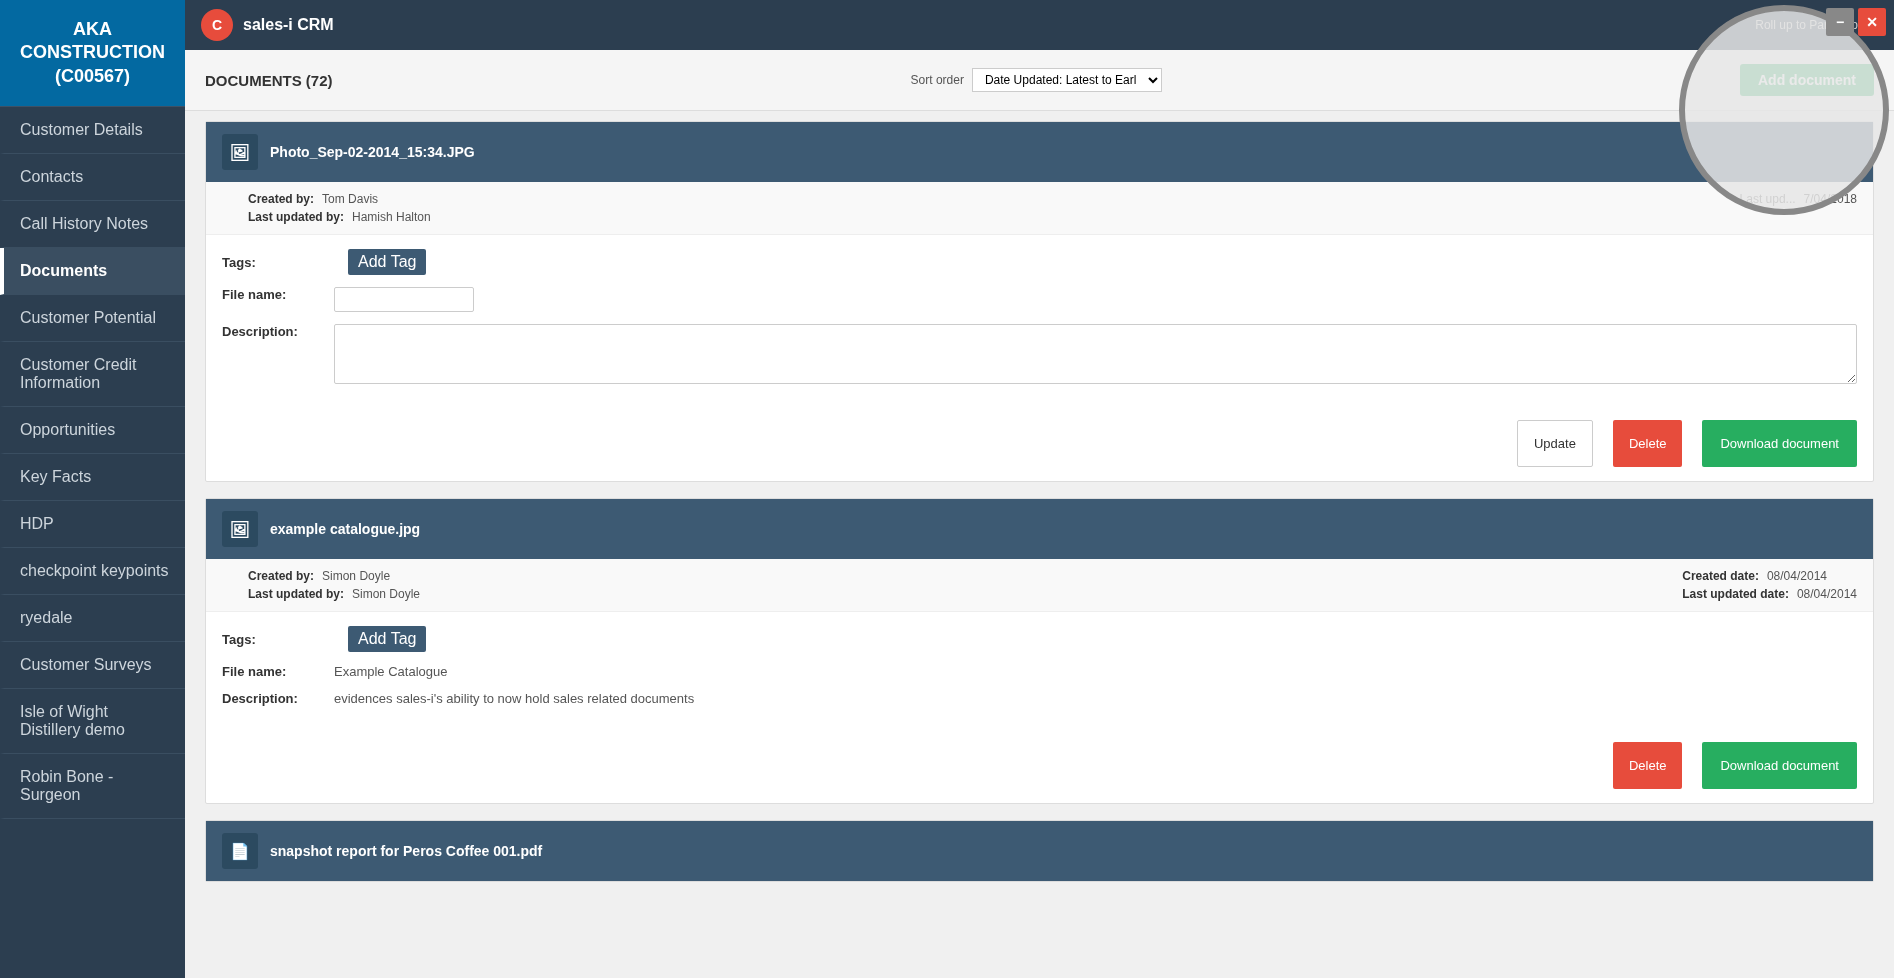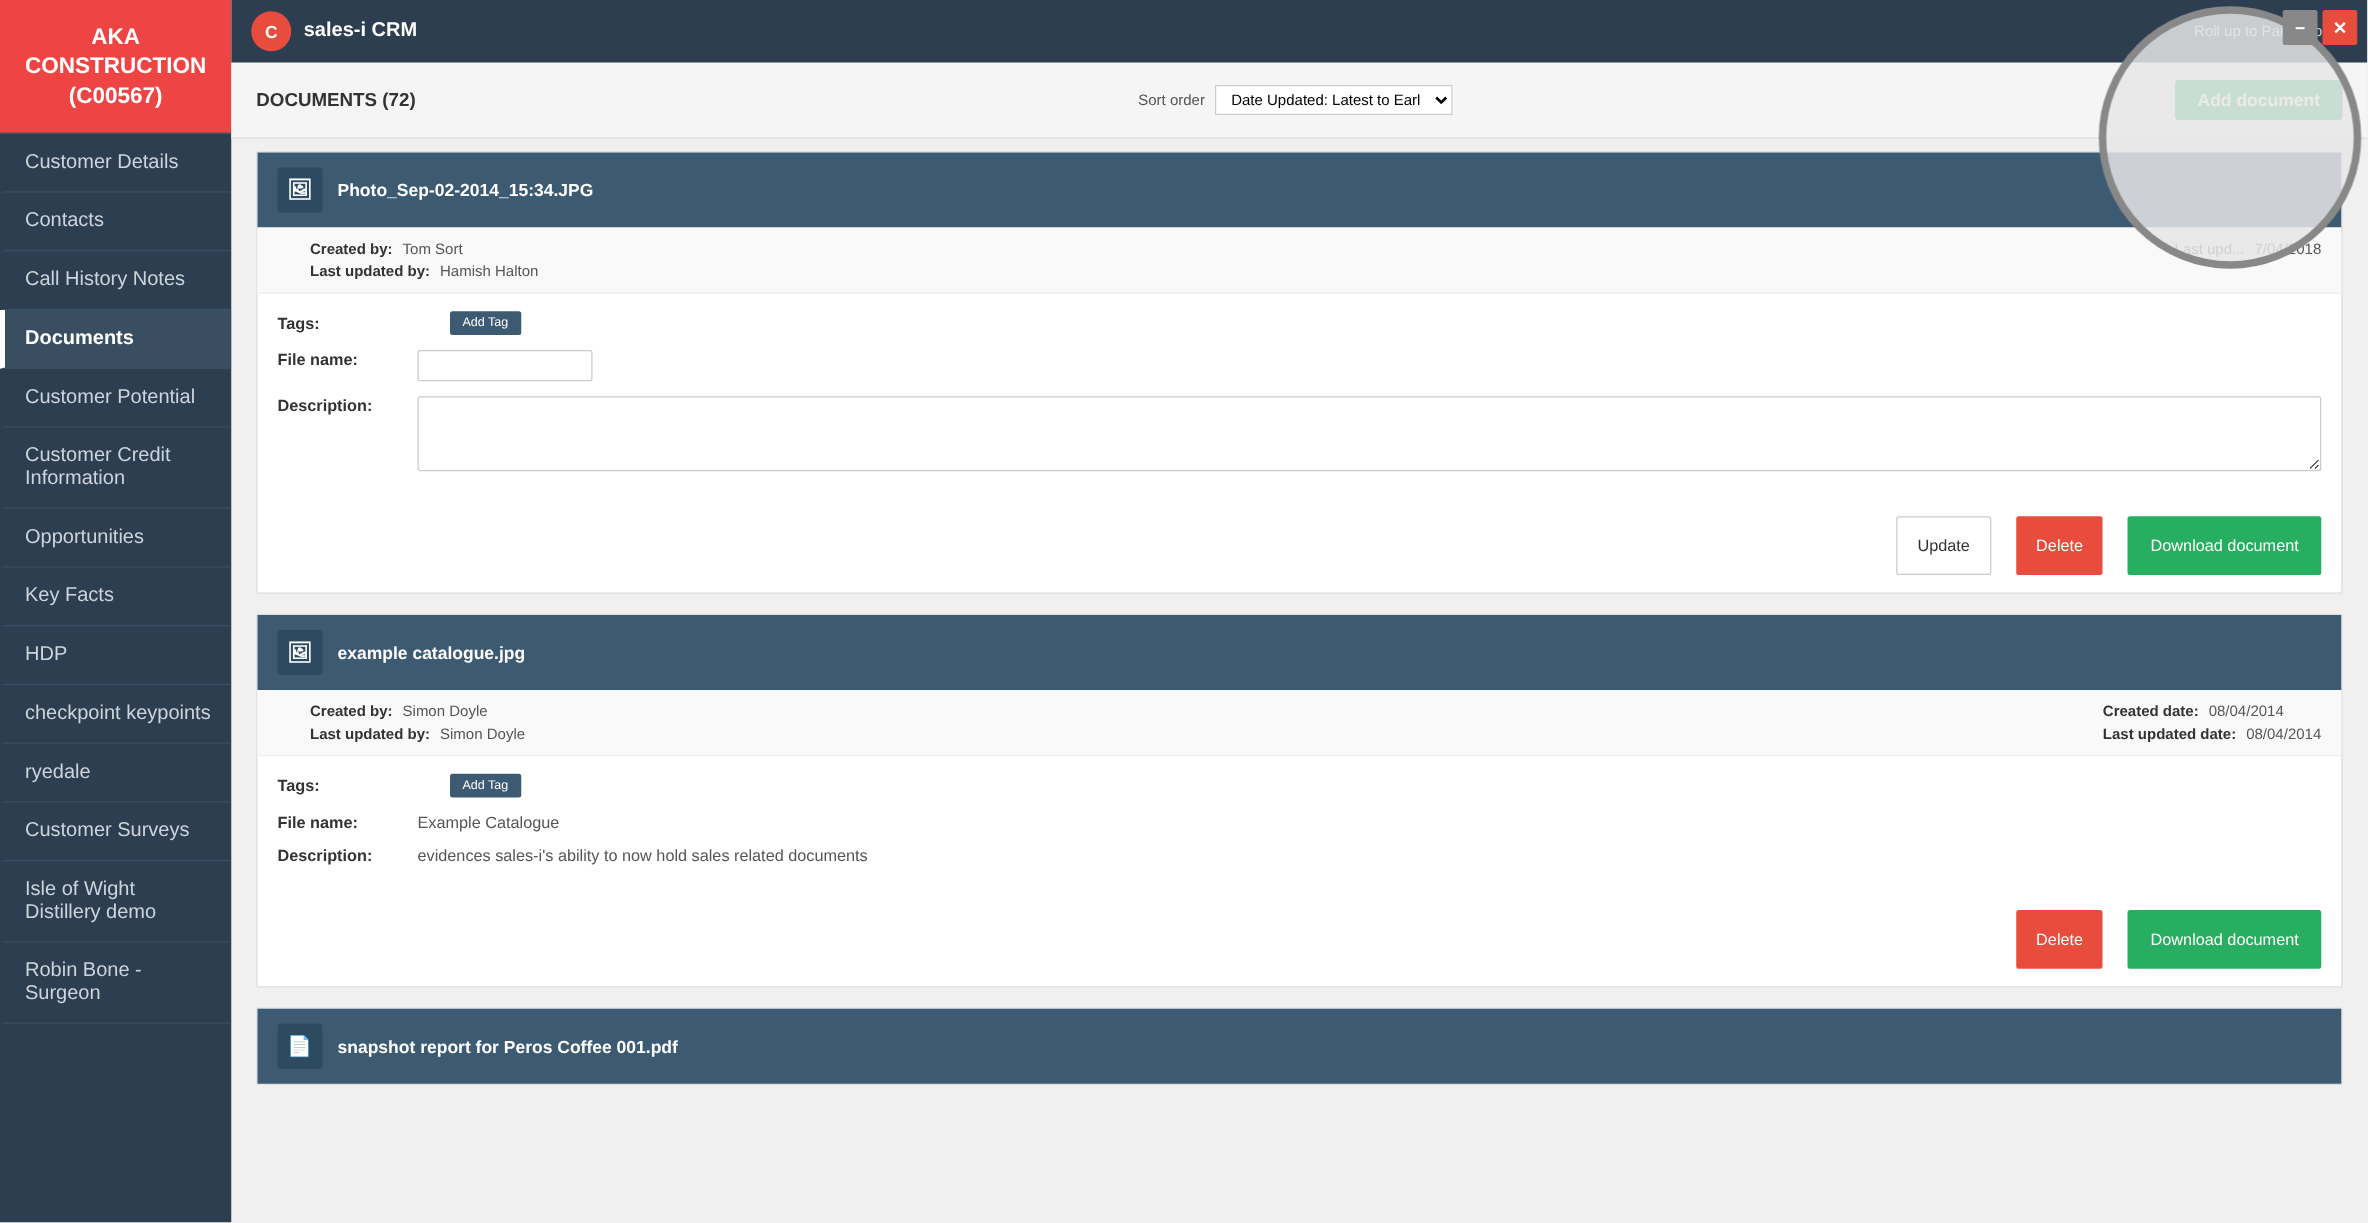--- a/index.html
+++ b/index.html
@@ -10,21 +10,21 @@
       width: 185px;
       min-width: 185px;
       background: #2c3e50;
       color: #fff;
       display: flex;
       flex-direction: column;
       height: 100%;
       overflow-y: auto;
     }
     .sidebar-logo {
-      background: #ef4444;
+      background: #0369a1;
       text-align: center;
       padding: 18px 2px;
       font-size: 18px;
       font-weight: bold;
       line-height: 1.3;
       border-bottom: 1px solid #3d5166;
     }
     .sidebar-nav {
       flex: 1;
     }
@@ -230,24 +230,23 @@
       align-items: center;
       gap: 26px;
       margin-bottom: 12px;
     }
     .tags-label { font-weight: bold; color: #333; font-size: 13px; min-width: 100px; }
     .add-tag-btn {
       background: #3d5a73;
       color: #fff;
       border: none;
       padding: 4px 10px;
-      font-size: 10px;
-      cursor: pointer;
-      border-radius: 2px;
-      margin-left: 12px;
+      font-size: 16px;
+      cursor: pointer;
+      border-radius: 2px;
     }
     .doc-input {
       width: 140px;
       padding: 4px 8px;
       border: 1px solid #ccc;
       font-size: 13px;
       border-radius: 2px;
     }
     .doc-textarea {
       width: 100%;
@@ -358,21 +357,21 @@
 
     <div class="doc-card">
       <div class="doc-card-header">
         <div class="doc-icon">🖼</div>
         <span>Photo_Sep-02-2014_15:34.JPG</span>
       </div>
       <div class="doc-meta">
         <div class="doc-meta-left">
           <div class="doc-meta-row">
             <span class="doc-meta-label">Created by:</span>
-            <span>Tom Sort</span>
+            <span>Tom Davis</span>
           </div>
           <div class="doc-meta-row">
             <span class="doc-meta-label">Last updated by:</span>
             <span>Hamish Halton</span>
           </div>
         </div>
         <div class="doc-meta-right">
           <div class="doc-meta-row">
             <span>Last upd...</span>
             <span>7/04/2018</span>

